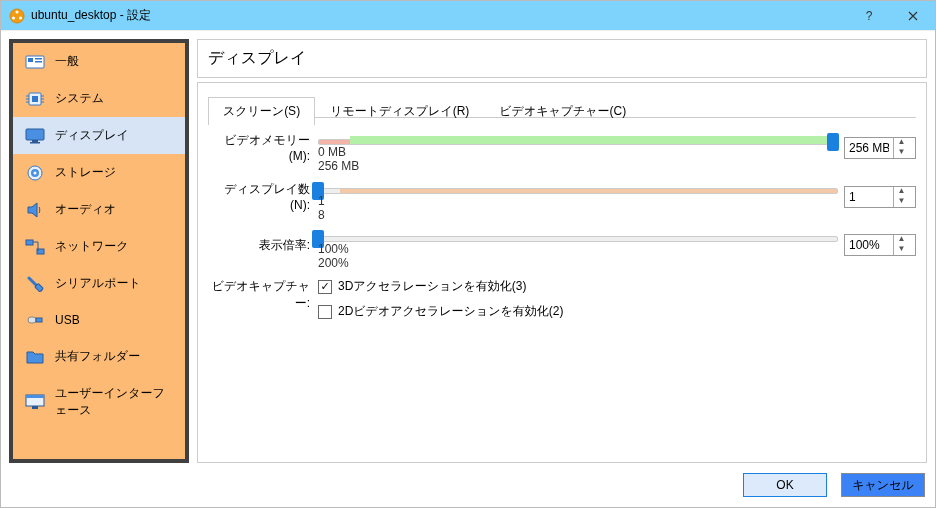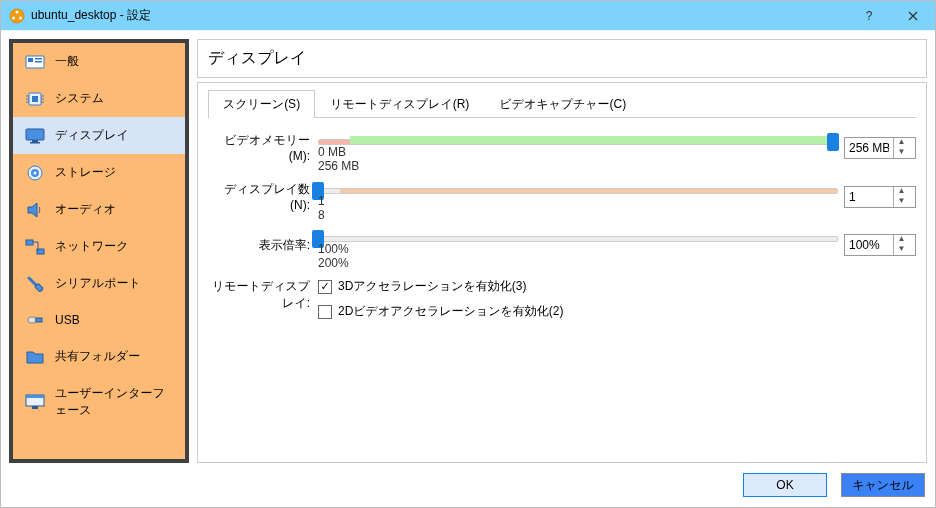--- a/index.html
+++ b/index.html
@@ -11,21 +11,21 @@
 .titlebar .btn { width: 44px; height: 30px; display: flex; align-items: center; justify-content: center; color: #333; }
 .body { flex: 1; display: flex; padding: 8px 8px 0 8px; gap: 8px; min-height: 0; }
 .sidebar { width: 180px; border: 4px solid #404040; background: #fdba74; overflow: auto; }
 .side-item { display: flex; align-items: center; gap: 10px; padding: 10px 12px; cursor: pointer; }
 .side-item.sel { background: #d6e4f5; }
 .side-item .sicon { width: 20px; height: 16px; display: flex; align-items: center; justify-content: center; }
 .main { flex: 1; display: flex; flex-direction: column; min-height: 0; }
 .header-box { border: 1px solid #ccc; padding: 8px 10px; font-size: 16px; font-weight: 400; margin-bottom: 4px; }
 .content { flex: 1; border: 1px solid #ccc; padding: 6px 10px 10px 10px; position: relative; }
 .tabs { display: flex; border-bottom: 1px solid #ccc; }
-.tab { padding: 5px 14px; border: 1px solid transparent; border-bottom: none; cursor: pointer; position: relative; top: 1px; }
+.tab { padding: 5px 14px; border: 1px solid transparent; border-bottom: none; cursor: pointer; position: relative; top: 8px; }
 .tab.active { background: #fff; border-color: #ccc #ccc #fff #ccc; }
 .form { padding-top: 14px; }
 .row { display: flex; align-items: center; margin-bottom: 18px; }
 .row .lbl { width: 110px; text-align: right; padding-right: 8px; }
 .slider-wrap { flex: 1; position: relative; height: 30px; }
 .track { position: absolute; left: 0; right: 0; top: 6px; height: 6px; background: #eee; border: 1px solid #ccc; border-radius: 2px; }
 .track .zone-red { position: absolute; top:0; bottom:0; background:#f4b4a8; }
 .track .zone-green { position: absolute; top:-4px; bottom:0; background:#b5f0a8; }
 .track .zone-orange { position: absolute; top: 0; bottom: 0; background: #f4c9a8; }
 .thumb { position: absolute; width: 12px; height: 18px; background:#1b81e0; border-radius:2px; top:0; transform:translateX(-50%); }
@@ -228,21 +228,21 @@
             <div class="spin">
               <input value="100%" style="">
               <div class="arrows">
                   <div>▲</div>
                   <div>▼</div>
                 </div>
             </div>
           </div>
 
           <div class="row" style="align-items:flex-start;margin-bottom:0">
-            <div class="lbl">リモートディスプレイ:</div>
+            <div class="lbl">ビデオキャプチャー:</div>
             <div style="flex:1">
               <div class="checkrow">
                 <div class="box">✓</div>
                 <span>3Dアクセラレーションを有効化(3)</span>
               </div>
               <div class="checkrow">
                 <div class="box"></div>
                 <span>2Dビデオアクセラレーションを有効化(2)</span>
               </div>
             </div>

